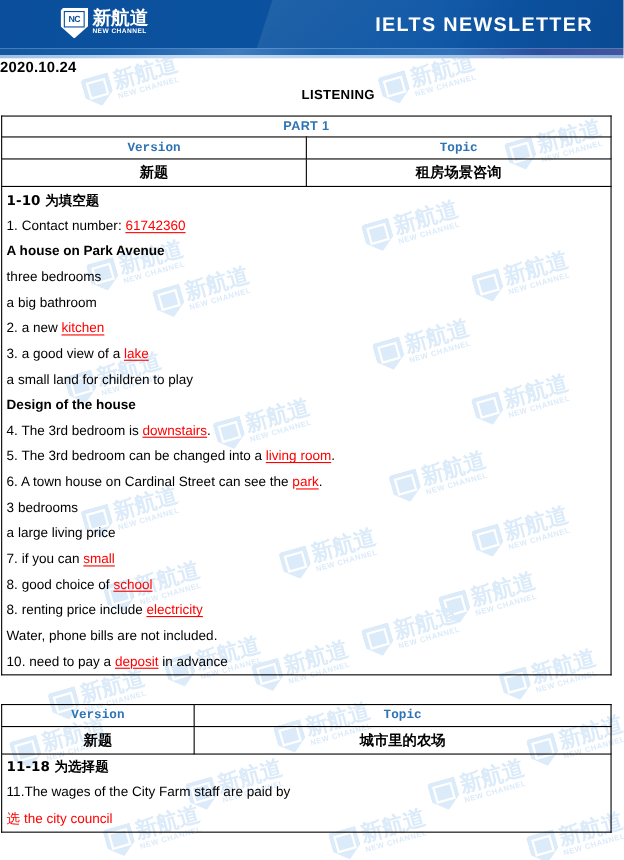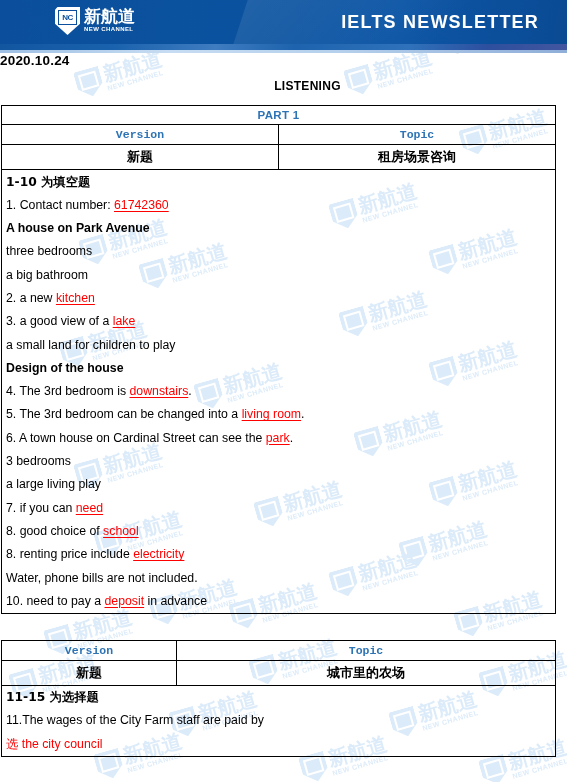--- a/index.html
+++ b/index.html
@@ -531,22 +531,22 @@
               <div class="line"><span>three bedrooms</span></div>
               <div class="line"><span>a big bathroom</span></div>
               <div class="line"><span>2. a new </span><span class="ans">kitchen</span></div>
               <div class="line"><span>3. a good view of a </span><span class="ans">lake</span></div>
               <div class="line"><span>a small land for children to play</span></div>
               <div class="line bold"><span>Design of the house</span></div>
               <div class="line"><span>4. The 3rd bedroom is </span><span class="ans">downstairs</span><span>.</span></div>
               <div class="line"><span>5. The 3rd bedroom can be changed into a </span><span class="ans">living room</span><span>.</span></div>
               <div class="line"><span>6. A town house on Cardinal Street can see the </span><span class="ans">park</span><span>.</span></div>
               <div class="line"><span>3 bedrooms</span></div>
-              <div class="line"><span>a large living play</span></div>
-              <div class="line"><span>7. if you can </span><span class="ans">need</span></div>
+              <div class="line"><span>a large living price</span></div>
+              <div class="line"><span>7. if you can </span><span class="ans">small</span></div>
               <div class="line"><span>8. good choice of </span><span class="ans">school</span></div>
               <div class="line"><span>8. renting price include </span><span class="ans">electricity</span></div>
               <div class="line"><span>Water, phone bills are not included.</span></div>
               <div class="line"><span>10. need to pay a </span><span class="ans">deposit</span><span> in advance</span></div>
             </td>
           </tr>
         </tbody>
       </table>
       <div class="table-gap"></div>
       <table class="part-table">
@@ -554,21 +554,21 @@
           <tr>
             <td class="col-head" style="width: 174px;">Version</td>
             <td class="col-head">Topic</td>
           </tr>
           <tr>
             <td class="col-val">新题</td>
             <td class="col-val">城市里的农场</td>
           </tr>
           <tr>
             <td colspan="2" class="body-cell">
-              <div class="line bold cn">11-15 为选择题</div>
+              <div class="line bold cn">11-18 为选择题</div>
               <div class="line"><span>11.The wages of the City Farm staff are paid by</span></div>
               <div class="line"><span class="ans-plain">选</span><span class="ans-plain"> the city council</span></div>
             </td>
           </tr>
         </tbody>
       </table>
     </div>
 
 </div>
 

